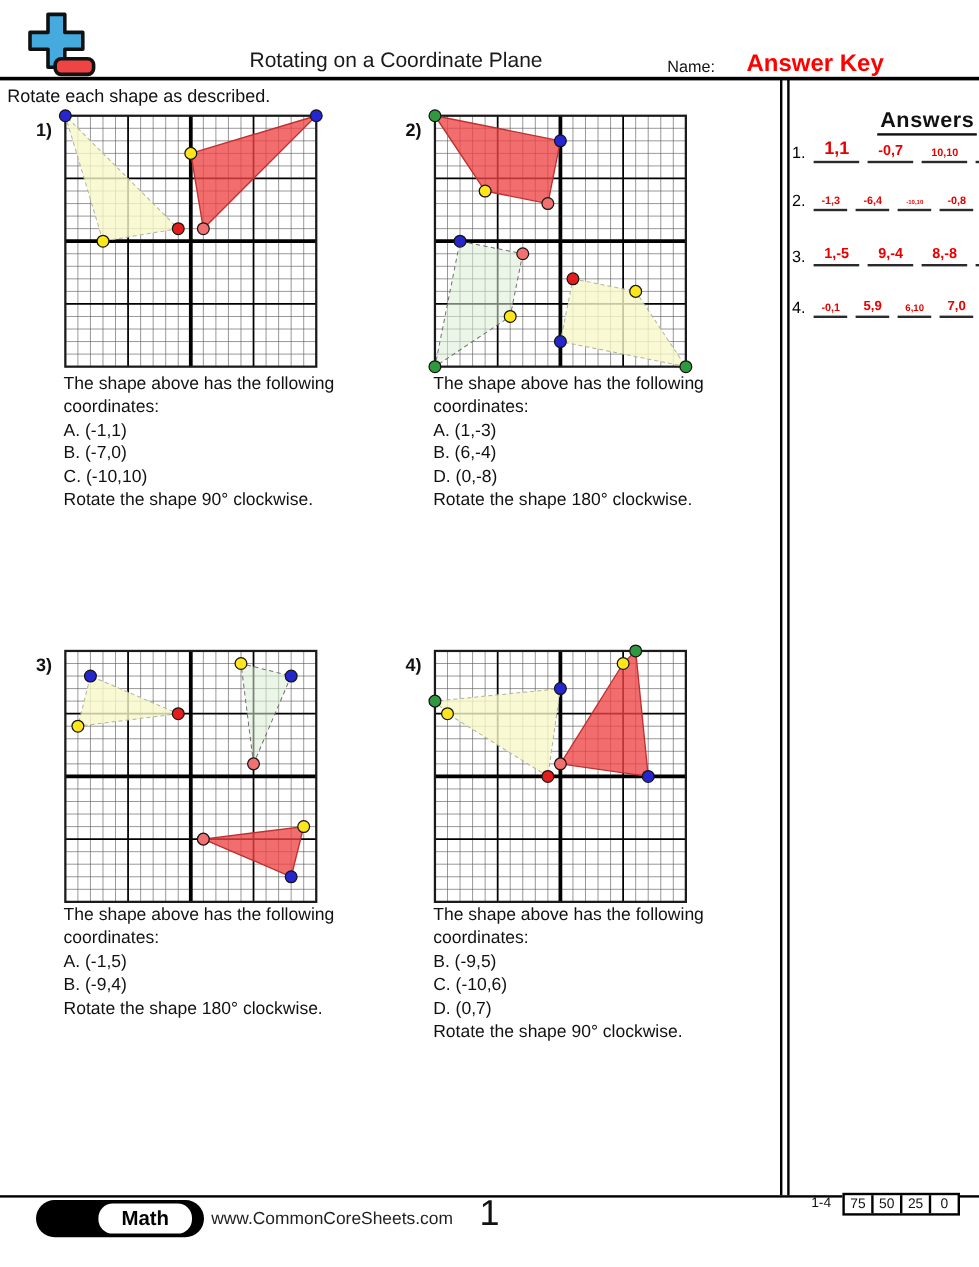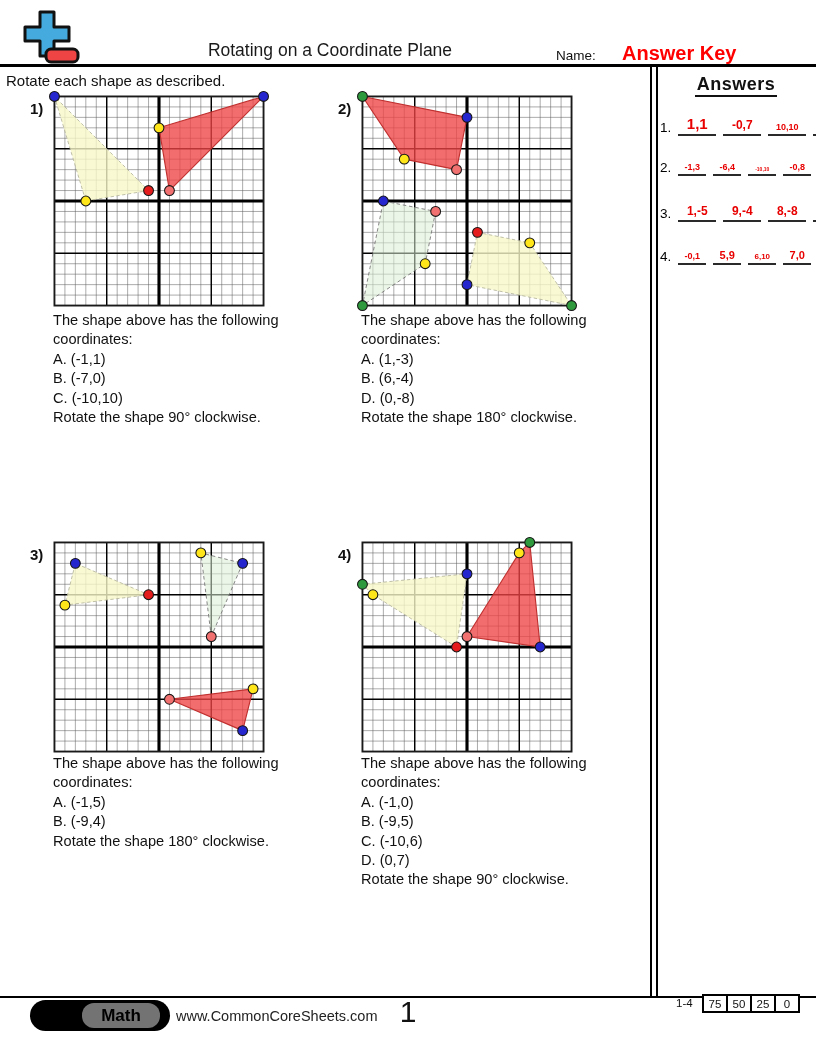--- a/index.html
+++ b/index.html
@@ -14,38 +14,38 @@
     font-size:17.5px;color:#1a1a1a;}
   .name-label{position:absolute;left:556px;top:48px;font-size:13.5px;}
   .name-value{position:absolute;left:622px;top:42px;font-size:20px;font-weight:bold;}
   .header-rule{position:absolute;left:0;top:64px;width:816px;height:3px;background:#000;}
   .directions{position:absolute;left:6px;top:72px;font-size:15px;font-weight:normal;}
   
   .vline{position:absolute;top:66px;height:930px;width:2px;background:#000;}
   .vline.a{left:650px}.vline.b{left:656px}
   
   .answers-panel{position:absolute;left:658px;top:74px;width:156px;height:920px;}
-  .answers-title{position:absolute;left:0;top:0;width:100%;text-align:center;}
+  .answers-title{position:absolute;left:0;top:16px;width:100%;text-align:right;}
   .answers-title span{font-size:18px;font-weight:bold;letter-spacing:.5px;
     border-bottom:2.5px solid #111;padding:0 2px 1px;}
   .ans-row{position:absolute;left:2px;display:flex;align-items:flex-end;gap:7px;}
   .ans-num{font-size:13.5px;color:#000;padding-bottom:1px;}
   .ans-val{border-bottom:2px solid #2a2a2a;text-align:center;color:#e80000;
     font-weight:bold;padding:0 1px 2px;display:inline-block;}
   .ans-graph{border-bottom:2px solid #2a2a2a;text-align:center;color:#5b9bd5;
     font-weight:bold;padding:0 1px 2px;display:inline-block;}
   
   .pnum{position:absolute;font-size:15px;font-weight:bold;}
   .figure{position:absolute;width:230px;height:230px;}
   .problem-text{position:absolute;width:296px;font-size:14.6px;line-height:19.4px;color:#111;}
   
   .footer-rule{position:absolute;left:0;top:996px;width:816px;height:2px;background:#000;}
   .math-badge{position:absolute;left:30px;top:1000px;width:140px;height:31px;
     background:#000;border-radius:16px;}
-  .math-badge .pill{position:absolute;left:4px;top:3px;right:10px;bottom:3px;background:#737373;
+  .math-badge .pill{position:absolute;left:4px;top:3px;right:10px;bottom:3px;background:#ffffff;
     border-radius:12px;display:flex;align-items:center;justify-content:center;
     font-size:17px;font-weight:bold;color:#000;margin-left:48px;}
   .site-url{position:absolute;left:176px;top:1008px;font-size:14.5px;color:#222;}
   .page-num{position:absolute;left:368px;top:995px;width:80px;text-align:center;font-size:30px;}
   .score-range{position:absolute;left:676px;top:997px;font-size:11.5px;}
   .score-table{position:absolute;left:702px;top:994px;display:flex;border:2px solid #000;background:#fff;}
   .score-cell{width:22px;height:15px;display:flex;align-items:center;justify-content:center;
     font-size:11.5px;border-left:2px solid #000;}
   .score-cell:first-child{border-left:none;}
 </style>
@@ -347,21 +347,20 @@
 <div class="problem-text" style="left:53px;top:754px;">
     <div>The shape above has the following</div>
     <div>coordinates:</div>
     <div>A. (-1,5)</div>
     <div>B. (-9,4)</div>
     <div>Rotate the shape 180° clockwise.</div>
   </div>
 <div class="problem-text" style="left:361px;top:754px;">
     <div>The shape above has the following</div>
     <div>coordinates:</div>
-    <div>A. (-1,0)</div>
     <div>B. (-9,5)</div>
     <div>C. (-10,6)</div>
     <div>D. (0,7)</div>
     <div>Rotate the shape 90° clockwise.</div>
   </div>
 
 <div class="footer-rule"></div>
 <div class="math-badge">
   <div class="pill">Math</div>
 </div>

